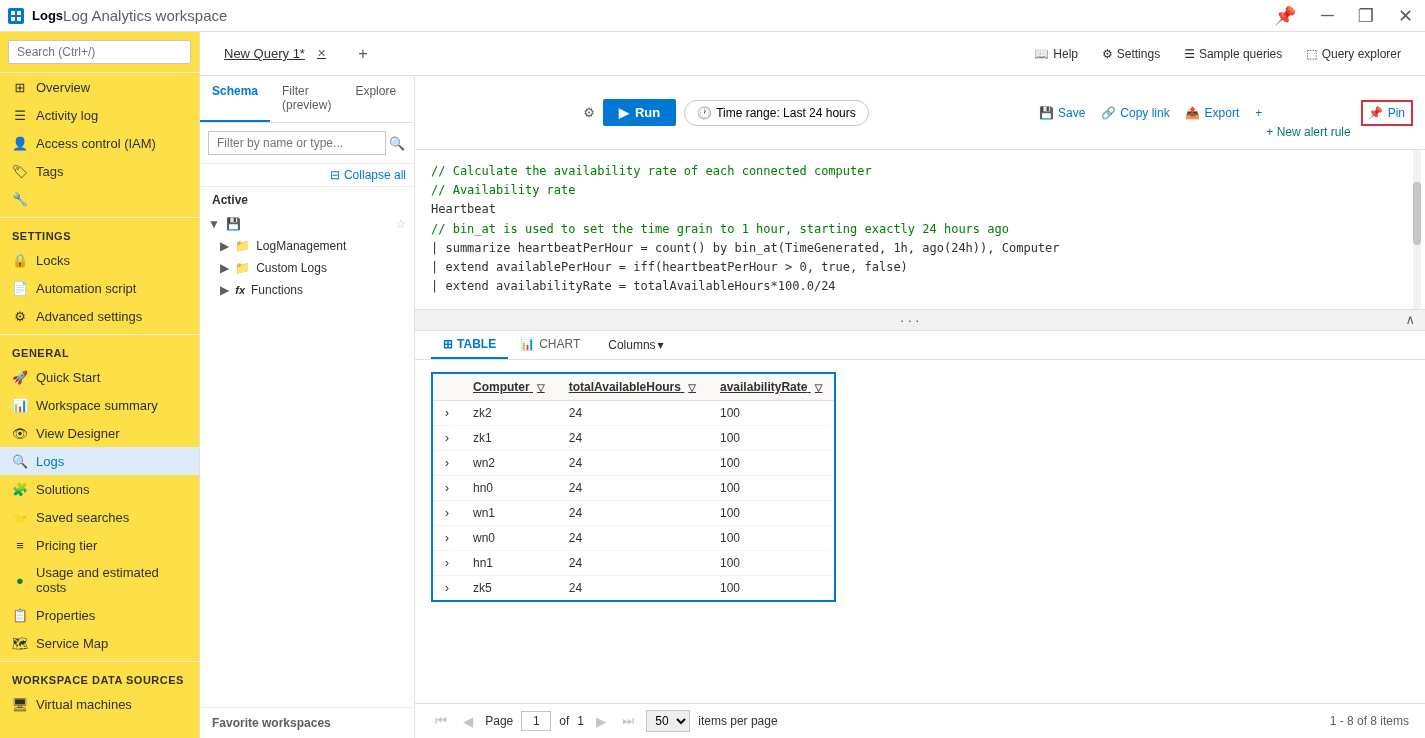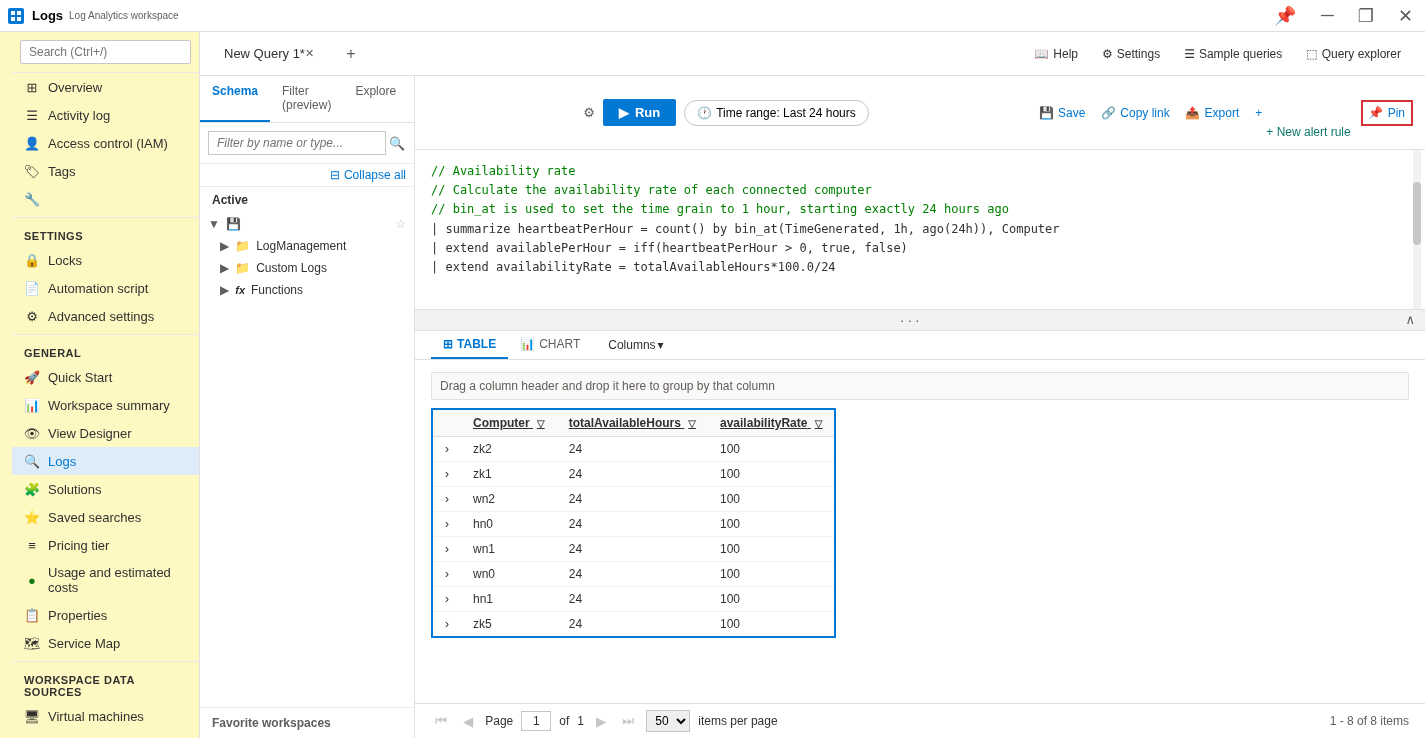--- a/index.html
+++ b/index.html
@@ -9,21 +9,21 @@
     .titlebar { background: #fff; height: 32px; display: flex; align-items: center; padding: 0 8px; border-bottom: 1px solid #e0e0e0; }
     .titlebar-icon { width: 16px; height: 16px; background: #0078d4; border-radius: 2px; margin-right: 8px; display: flex; align-items: center; justify-content: center; }
     .titlebar-icon svg { width: 12px; height: 12px; }
     .titlebar-controls { margin-left: auto; display: flex; gap: 16px; }
     .titlebar-btn { background: none; border: none; cursor: pointer; font-size: 18px; color: #605e5c; padding: 0 4px; }
 
     
     .app-body { display: flex; flex: 1; overflow: hidden; }
 
     
-    .sidebar { width: 200px; background: #fef9c3; border-right: 1px solid #e0e0e0; display: flex; flex-direction: column; overflow-y: auto; flex-shrink: 0; padding-left: 12px; }
+    .sidebar { width: 200px; background: #fde047; border-right: 1px solid #e0e0e0; display: flex; flex-direction: column; overflow-y: auto; flex-shrink: 0; }
     .sidebar-search { padding: 8px; border-bottom: 1px solid #edebe9; }
     .sidebar-search input { width: 100%; border: 1px solid #c8c6c4; padding: 4px 8px; font-size: 12px; border-radius: 2px; outline: none; }
     .sidebar-section-header { padding: 8px 12px 4px; font-size: 11px; font-weight: 600; color: #323130; text-transform: uppercase; letter-spacing: 0.5px; }
     .sidebar-item { display: flex; align-items: center; padding: 6px 12px; cursor: pointer; color: #323130; font-size: 13px; gap: 8px; }
     .sidebar-item.active { background: #deecf9; color: #0078d4; }
     .sidebar-item .icon { width: 16px; height: 16px; display: flex; align-items: center; justify-content: center; flex-shrink: 0; }
     .sidebar-divider { border: none; border-top: 1px solid #edebe9; margin: 4px 0; }
 
     
     .content { flex: 1; display: flex; flex-direction: column; overflow: hidden; background: #faf9f8; }
@@ -35,21 +35,21 @@
     
     .query-area { display: flex; flex: 1; overflow: hidden; }
 
     
     .schema-panel { width: 215px; background: #fff; border-right: 1px solid #e0e0e0; display: flex; flex-direction: column; flex-shrink: 0; }
     .schema-tabs { display: flex; border-bottom: 1px solid #e0e0e0; }
     .schema-tab { padding: 8px 12px; cursor: pointer; font-size: 12px; color: #605e5c; border-bottom: 2px solid transparent; }
     .schema-tab.active { color: #0078d4; border-bottom-color: #0078d4; font-weight: 600; }
     .schema-tab-close { margin-left: auto; padding: 8px; cursor: pointer; color: #605e5c; font-size: 14px; }
     .schema-filter { padding: 8px; display: flex; align-items: center; gap: 4px; border-bottom: 1px solid #edebe9; }
-    .schema-filter input { flex: 1; border: 1px solid #c8c6c4; padding: 4px 8px; font-size: 12px; outline: none; font-style: italic; }
+    .schema-filter input { flex: 1; border: 1px solid #c8c6c4; padding: 4px 8px; font-size: 12px; outline: none; }
     .schema-collapse { display: flex; align-items: center; justify-content: flex-end; padding: 4px 8px; font-size: 12px; color: #0078d4; cursor: pointer; border-bottom: 1px solid #edebe9; gap: 4px; }
     .schema-active-label { padding: 6px 12px; font-size: 12px; font-weight: 600; color: #323130; }
     .schema-tree { overflow-y: auto; flex: 1; }
     .schema-node { padding: 4px 8px 4px 16px; display: flex; align-items: center; gap: 6px; cursor: pointer; font-size: 12px; color: #323130; }
     .schema-fav-workspaces { padding: 8px 12px; font-size: 12px; font-weight: 600; color: #605e5c; border-top: 1px solid #edebe9; }
 
     
     .editor-panel { flex: 1; display: flex; flex-direction: column; overflow: hidden; }
 
     
@@ -105,21 +105,21 @@
 <div class="titlebar">
   <div class="titlebar-icon">
     <svg viewBox="0 0 12 12" fill="white">
         <rect x="1" y="1" width="4" height="4"></rect>
         <rect x="7" y="1" width="4" height="4"></rect>
         <rect x="1" y="7" width="4" height="4"></rect>
         <rect x="7" y="7" width="4" height="4"></rect>
       </svg>
   </div>
   <span style="font-weight:600;font-size:13px;">Logs</span>
-  <span style="font-size:10px;color:#605e5c;margin-left:6px;">Log Analytics workspace</span>
+  <span style="font-size:15px;color:#605e5c;margin-left:0;">Log Analytics workspace</span>
   <div class="titlebar-controls">
     <button class="titlebar-btn">📌</button>
     <button class="titlebar-btn">─</button>
     <button class="titlebar-btn">❐</button>
     <button class="titlebar-btn">✕</button>
   </div>
 </div>
 
 <div class="app-body">
 
@@ -217,21 +217,21 @@
     </div>
     <div class="sidebar-item">
       
       
     </div>
   </div>
 
   <div class="content">
 
     <div class="top-nav">
-      <button class="tab" style="border:none;background:#fff;font-size:13px;font-weight:500;color:#323130;cursor:pointer;padding:4px 8px;display:flex;align-items:center;gap:0;">
+      <button class="tab" style="border:none;background:#fff;font-size:13px;font-weight:500;color:#323130;cursor:pointer;padding:4px 8px;display:flex;align-items:center;gap:12px;text-decoration:underline;">
         <span>New Query 1*</span>
         <span style="color:#605e5c;font-size:11px;">✕</span>
       </button>
       <button class="tab-add">+</button>
       <div style="margin-left:auto;display:flex;align-items:center;gap:8px;">
         <button class="top-nav-btn">
           <span>📖</span>
           <span>Help</span>
         </button>
         <button class="top-nav-btn">
@@ -323,22 +323,23 @@
               <span style="color:#0f766e;margin-top:39px;">+ New alert rule</span>
             </button>
             <button class="pin-btn">
               <span>📌</span>
               <span style="color:#0078d4;">Pin</span>
             </button>
           </div>
         </div>
 
         <div class="code-editor" style="min-height:160px;position:relative;">
+          <span class="code-line code-comment">// Calculate the availability rate of each connected computer</span>
           <span class="code-line code-comment">// Availability rate</span>
-          <span class="code-line code-comment">// Calculate the availability rate of each connected computer</span>
+          <span class="code-line code-default">Heartbeat</span>
           <span class="code-line code-comment">// bin_at is used to set the time grain to 1 hour, starting exactly 24 hours ago</span>
           <span class="code-line code-default">| summarize heartbeatPerHour = count() by bin_at(TimeGenerated, 1h, ago(24h)), Computer</span>
           <span class="code-line code-default">| extend availablePerHour = iff(heartbeatPerHour &gt; 0, true, false)</span>
           <span class="code-line code-default">| extend availabilityRate = totalAvailableHours*100.0/24</span>
           <div class="scroll-indicator">
             <div class="scroll-thumb"></div>
           </div>
         </div>
 
         <div style="text-align:center;padding:2px;background:#f3f2f1;border-bottom:1px solid #e0e0e0;cursor:pointer;">
@@ -357,21 +358,20 @@
               <span>📊</span>
               <span>CHART</span>
             </div>
             <button class="columns-btn">
               <span>Columns</span>
               <span>▾</span>
             </button>
           </div>
 
           <div class="data-table-container">
-            <div class="group-hint">Drag a column header and drop it here to group by that column</div>
             <table class="data-table">
               <thead>
                 <tr>
                   <th></th>
                   <th>
                     <span>Computer</span>
                     <span class="filter-icon">▽</span>
                   </th>
                   <th>
                     <span>totalAvailableHours</span>

